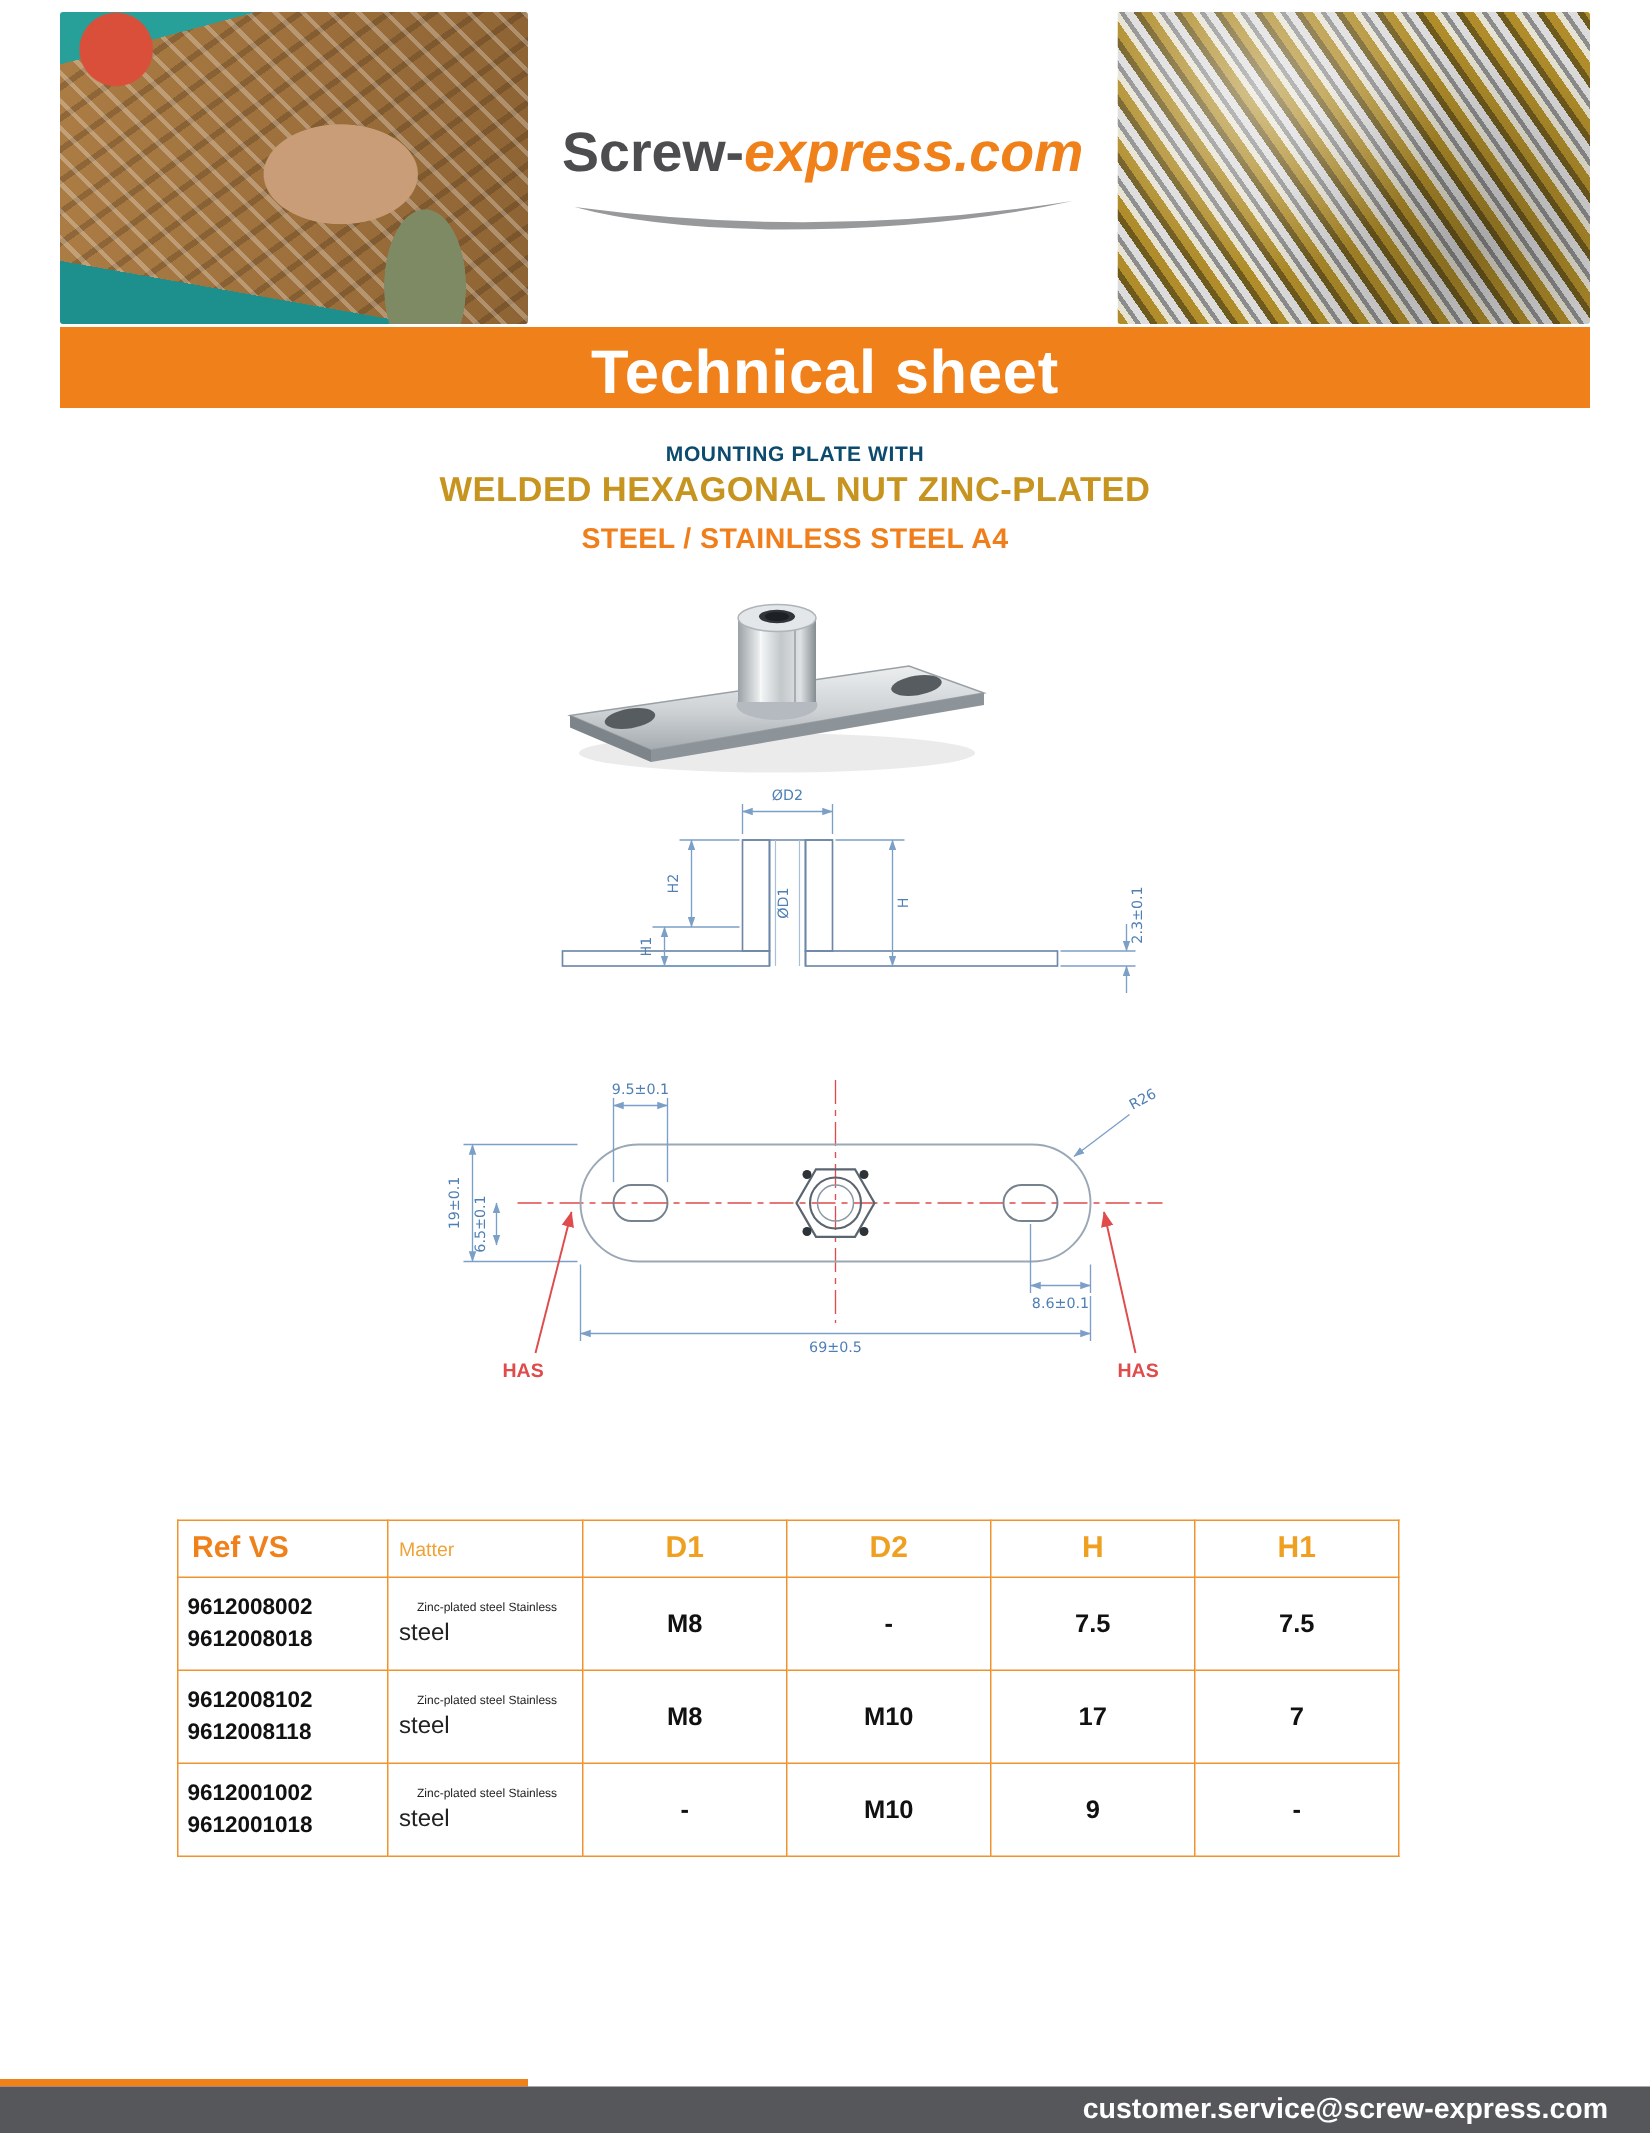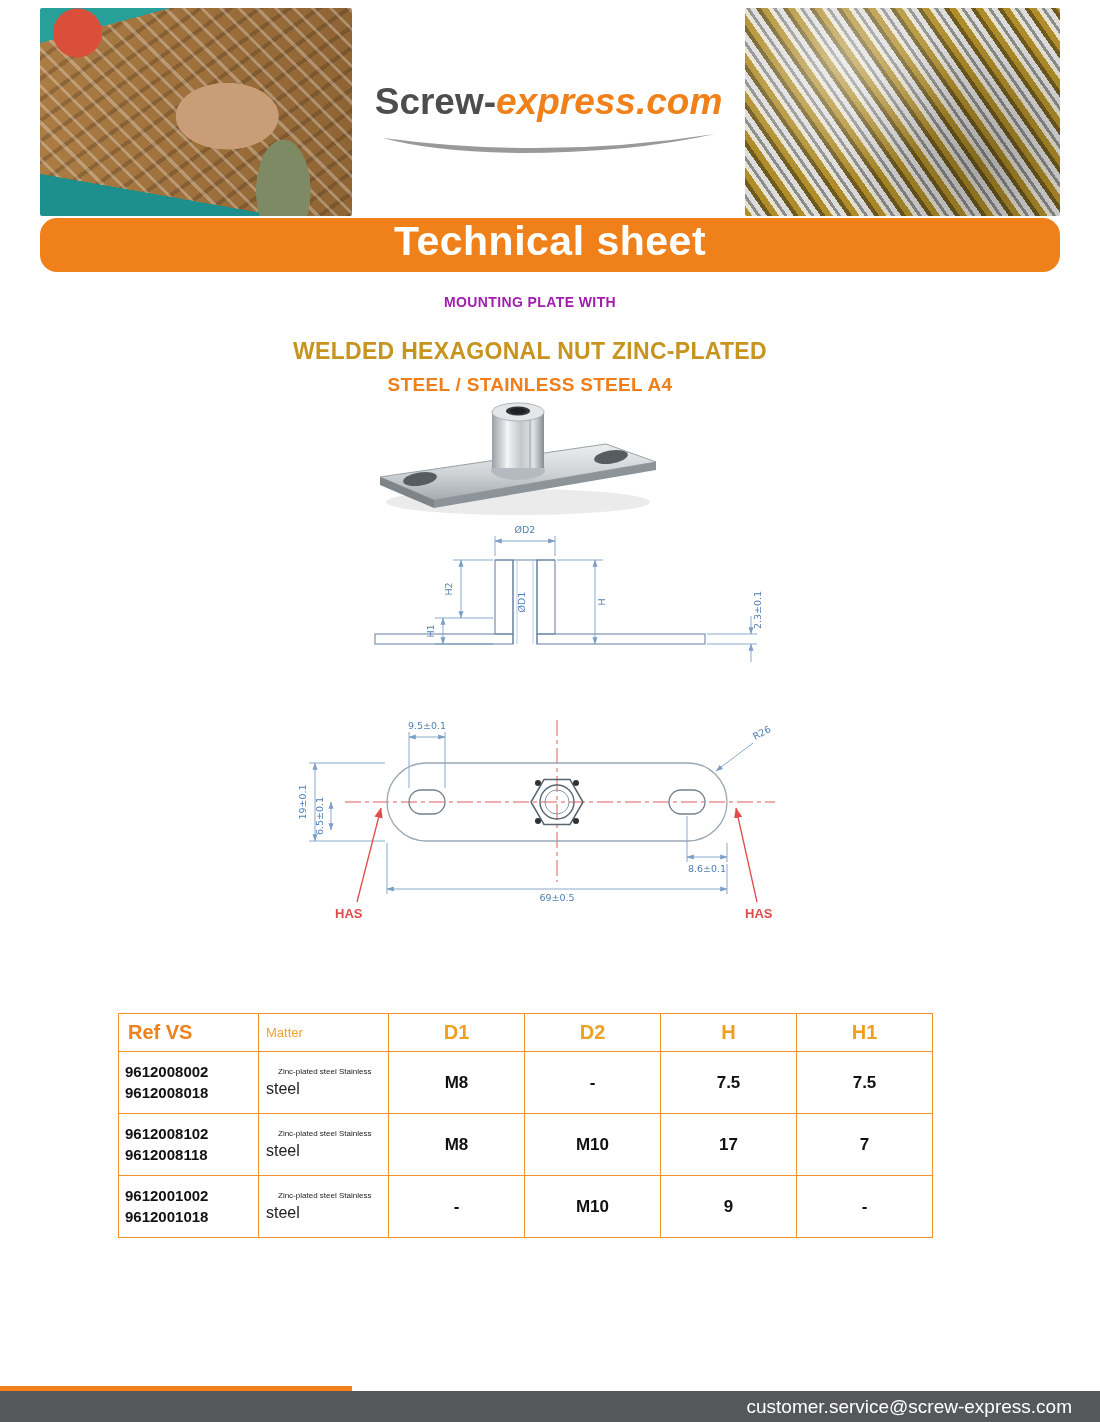--- a/index.html
+++ b/index.html
@@ -32,26 +32,26 @@
   }
   .logo-area { left:352px; top:8px; width:393px; height:208px; background:#fff;
     display:flex; flex-direction:column; align-items:center; justify-content:center; padding-top:14px; }
   .logo-text { font-size:37px; font-weight:bold; white-space:nowrap; }
   .logo-p1 { color:#4d4d4f; }
   .logo-p2 { color:#f08019; font-style:italic; }
   .logo-swoosh { margin-top:10px; }
 
   
   .tech-bar { left:40px; top:218px; width:1020px; height:54px; background:#f08019;
-    display:flex; align-items:flex-start; justify-content:center;border-radius:17px; }
+    display:flex; align-items:flex-end; justify-content:center; }
   .tech-bar-title { color:#ffffff; font-size:41px; font-weight:800; letter-spacing:0.5px; }
 
   
   .title-block { left:0; top:294px; width:1060px; text-align:center; }
-  .title-l1 { color:#a21caf; font-size:14px; font-weight:600; letter-spacing:.4px; margin-bottom:28px; }
+  .title-l1 { color:#0c4a6e; font-size:14px; font-weight:600; letter-spacing:.4px; margin-bottom:3px; }
   .title-l2 { color:#c7941f; font-size:23px; font-weight:bold; letter-spacing:.3px; margin-bottom:9px; }
   .title-l3 { color:#ef7e1b; font-size:19px; font-weight:bold; letter-spacing:.3px; }
 
   
   .part-line { stroke:#6d87a8; stroke-width:1.1; fill:none; }
   .dim-line  { stroke:#7b9fc7; stroke-width:0.9; fill:none; }
   .dim-text  { fill:#4f7fb5; font-size:9.5px; font-family:"DejaVu Sans", sans-serif; }
   .cl        { stroke:#e04b4b; stroke-width:0.9; fill:none; }
   .has-line  { stroke:#e04b4b; stroke-width:1.3; fill:none; }
   .has-text  { fill:#e04b4b; font-size:13px; font-weight:bold; font-family:"Liberation Sans", sans-serif; }
@@ -70,21 +70,21 @@
   .td-ref { text-align:left; padding-left:6px; font-size:15px; font-weight:bold; color:#111; line-height:1.35; }
   .td-matter { text-align:left; padding-left:7px; color:#222; }
   .m-small { font-size:8px; line-height:1.2;margin-left:12px; }
   .m-large { font-size:16px; margin-top:4px; }
   .td-val { text-align:center; font-size:17px; font-weight:bold; color:#111; }
 
   
   .footer-orange { left:0; top:1386px; width:352px; height:5px; background:#f08019; }
   .footer-bar { left:0; top:1391px; width:1100px; height:31px; background:#55575a;
     display:flex; align-items:center; justify-content:flex-end; padding-right:28px; }
-  .footer-email { color:#ffffff; font-size:19px; font-weight:normal; }
+  .footer-email { color:#ffffff; font-size:19px; font-weight:bold; }
 </style>
 </head>
 <body>
 
 <div class="page">
 
   <div class="abs photo photo-left"></div>
 
   <div class="abs logo-area">
     <div class="logo-text">

